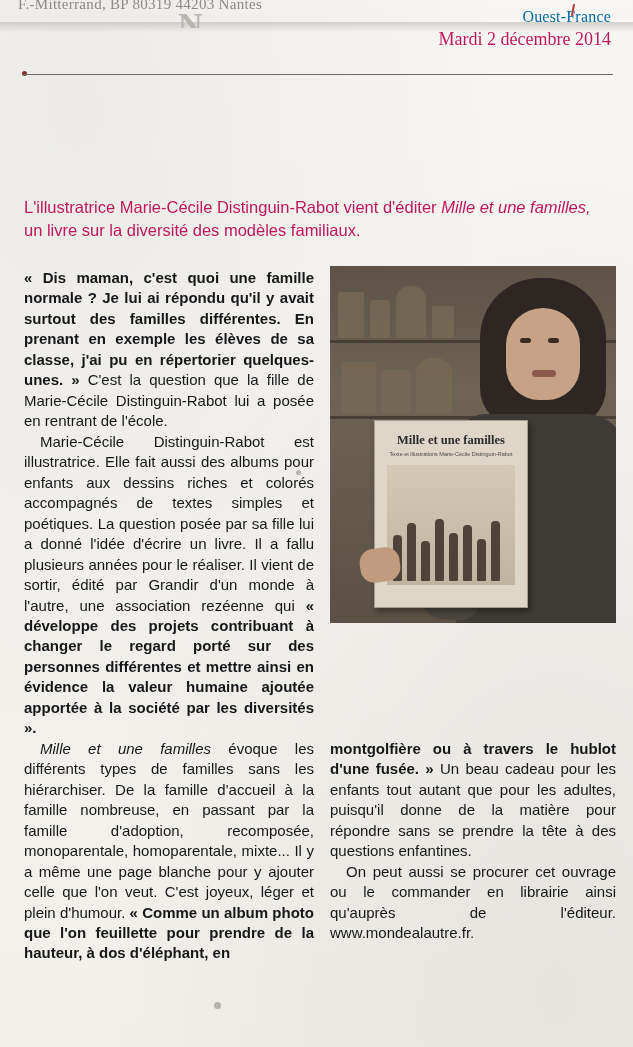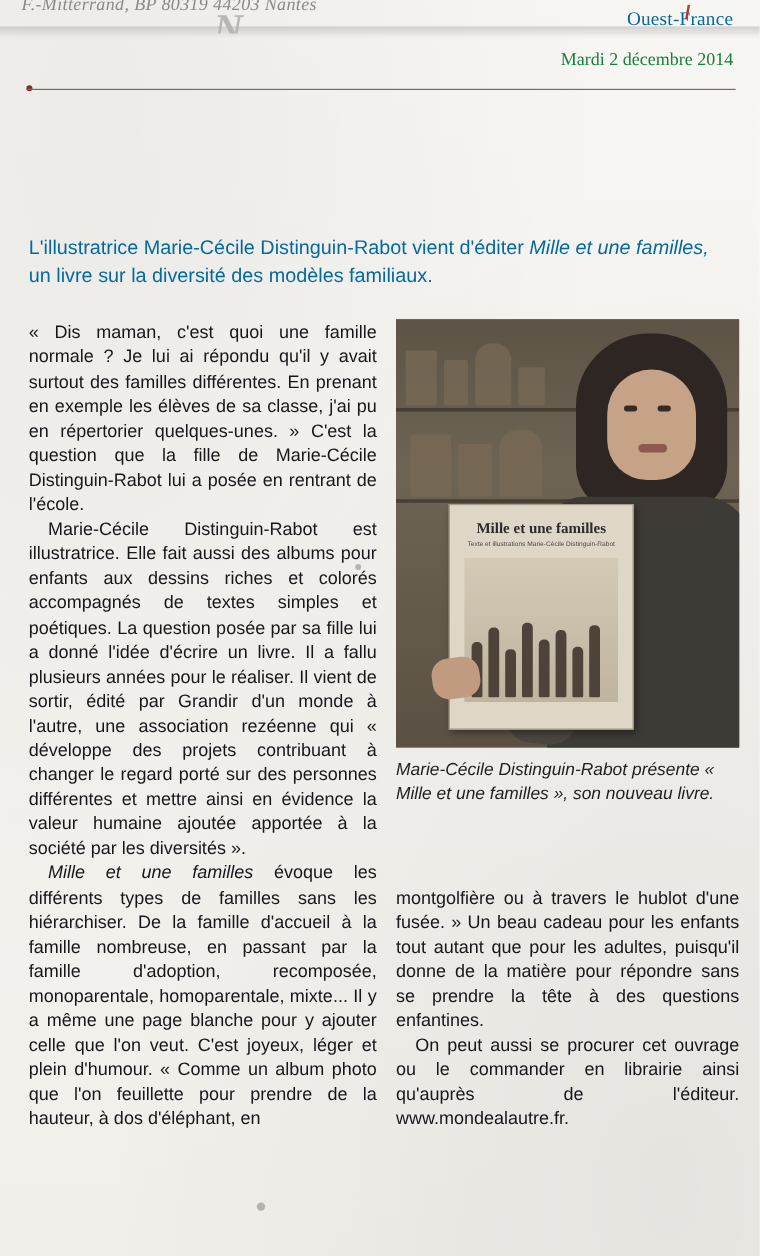--- a/index.html
+++ b/index.html
@@ -33,21 +33,20 @@
   }
 
   
   .torn-strip {
     position: absolute;
     left: 0;
     top: 0;
     width: 517px;
     height: 28px;
     overflow: hidden;
-    font-style: italic;
   }
   .torn-strip .prev-text {
     position: absolute;
     left: 18px;
     top: -4px;
     font-family: "Liberation Serif", serif;
     font-size: 15px;
     letter-spacing: 0.3px;
     color: #8c8a86;
     white-space: nowrap;
@@ -97,23 +96,23 @@
     position: absolute;
     left: 50px;
     top: -4px;
     width: 2px;
     height: 12px;
     background: #b03a3a;
     transform: rotate(10deg);
   }
   .masthead .date {
     font-family: "Liberation Serif", serif;
-    font-size: 15px;
-    color: #15803d;
-    margin-top: 16px;
+    font-size: 18px;
+    color: #be185d;
+    margin-top: 3px;
   }
   .rule {
     position: absolute;
     left: 22px;
     right: 20px;
     top: 74px;
     height: 1px;
     background: #6f6d69;
   }
   .rule-dot {
@@ -142,36 +141,36 @@
   .headline .it { font-style: italic; }
 
   .standfirst {
     position: absolute;
     left: 24px;
     right: 22px;
     top: 196px;
     font-family: "Liberation Sans", sans-serif;
     font-size: 16.5px;
     line-height: 1.42;
-    color: #0369a1;
+    color: #be185d;
   }
   .standfirst .it { font-style: italic; }
 
   
   .col {
     position: absolute;
     font-family: "Liberation Sans", sans-serif;
     font-size: 15px;
     line-height: 1.365;
     color: #17171a;
     text-align: justify;
   }
   .col p { margin: 0; }
   .col p + p { text-indent: 16px; }
-  .col .lead { font-weight: normal; }
+  .col .lead { font-weight: bold; }
   .col .it { font-style: italic; }
 
   #col-left {
     left: 24px;
     top: 268px;
     width: 290px;
   }
   #col-right-top {
     left: 330px;
     top: 716px;
@@ -385,25 +384,20 @@
           <div class="ph-fig" style="left:48px; height:62px;"></div>
           <div class="ph-fig" style="left:62px; height:48px;"></div>
           <div class="ph-fig" style="left:76px; height:56px;"></div>
           <div class="ph-fig" style="left:90px; height:42px;"></div>
           <div class="ph-fig" style="left:104px;height:60px;"></div>
         </div>
       </div>
       <div class="ph-hand"></div>
     </div>
 
-    <div class="caption">
-      <span>Marie-Cécile Distinguin-Rabot</span>
-      <span>présente « Mille et une familles »,</span>
-      <span>son nouveau livre.</span>
-    </div>
 
     <div class="col" id="col-right-top">
       <p>
         <span class="lead">montgolfière ou à travers le hublot d'une fusée. »</span><span> Un beau cadeau pour les enfants tout autant que pour les adultes, puisqu'il donne de la matière pour répondre sans se prendre la tête à des questions enfantines.</span>
       </p>
       <p>On peut aussi se procurer cet ouvrage ou le commander en librairie ainsi qu'auprès de l'éditeur. www.mondealautre.fr.</p>
     </div>
 
     <div class="fold-speck" style="left:296px; top:470px; width:5px; height:5px;"></div>
     <div class="fold-speck" style="left:214px; top:1002px; width:7px; height:7px;"></div>

